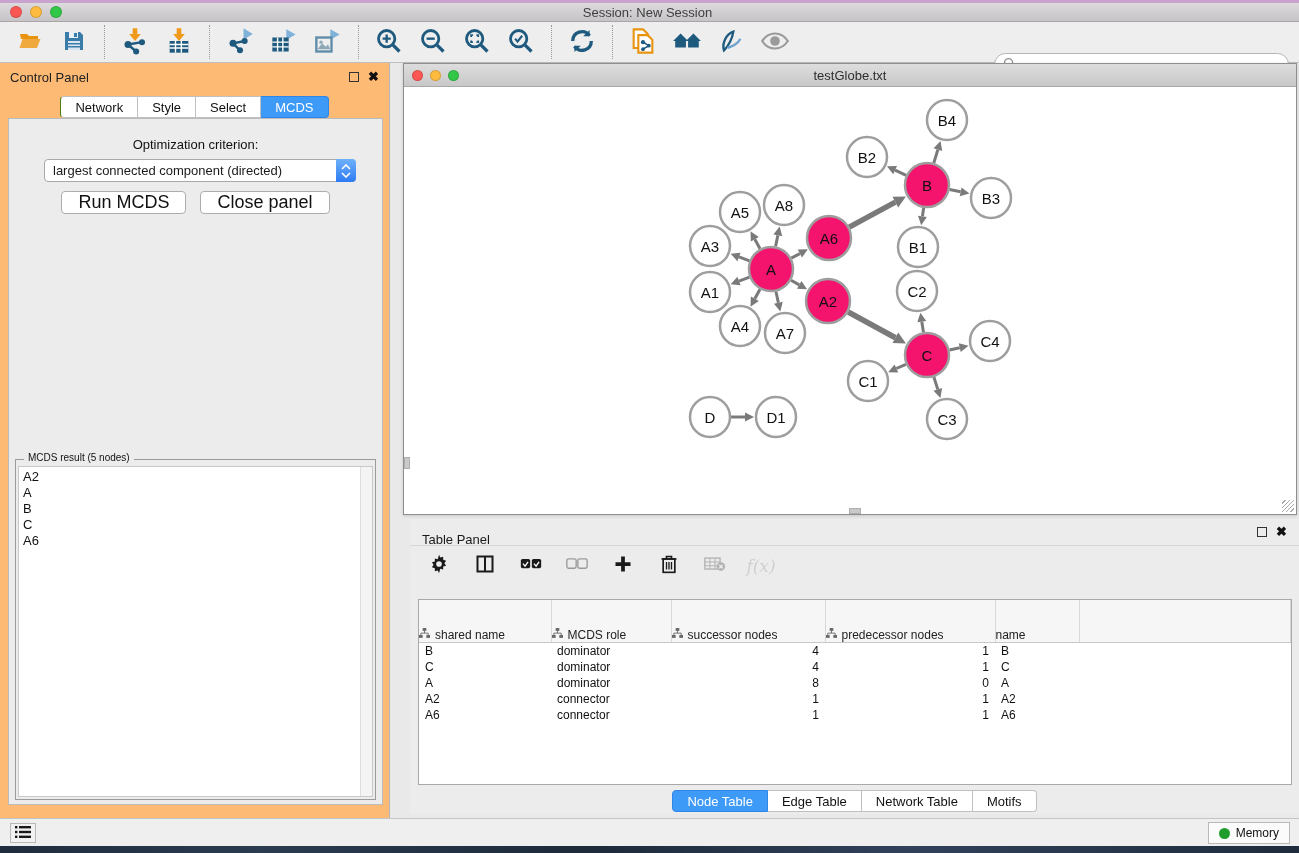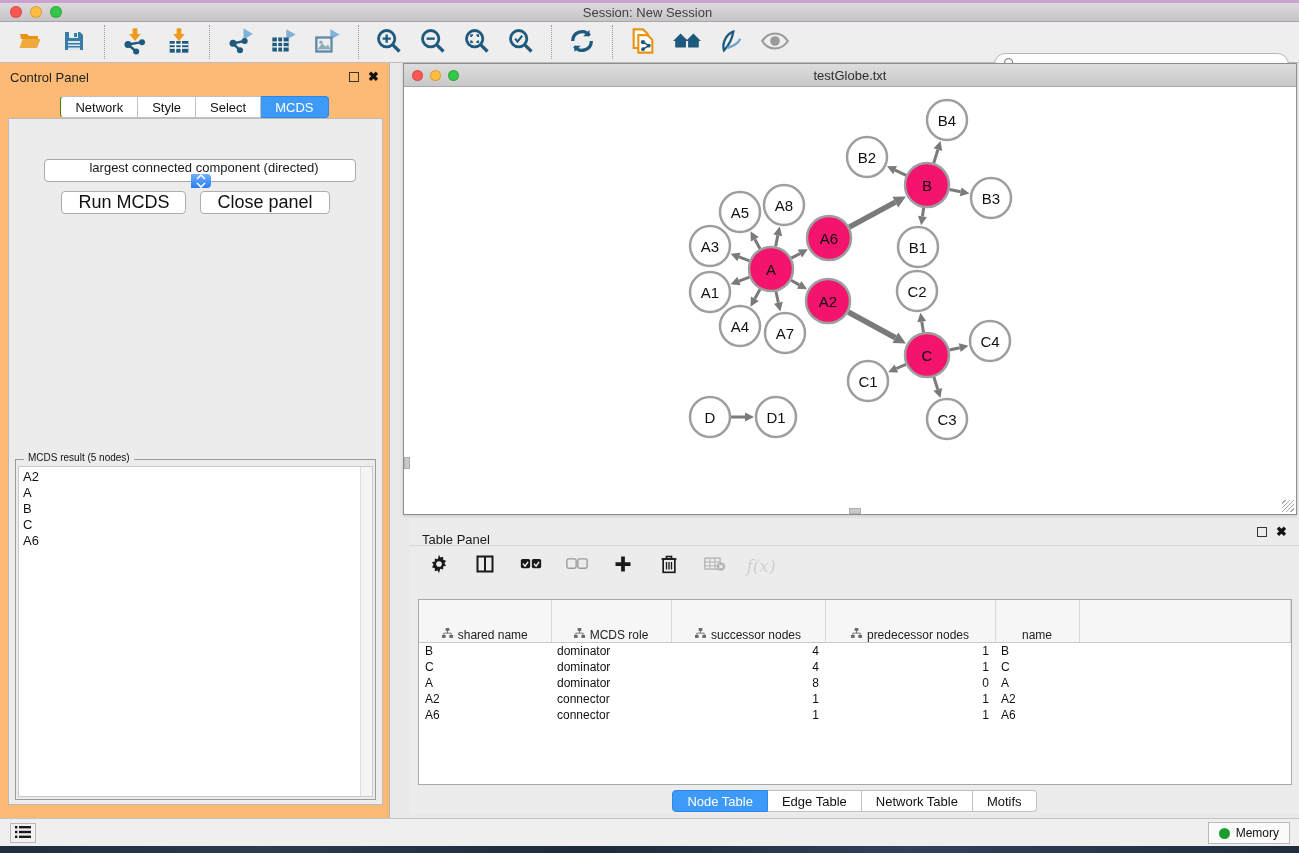--- a/index.html
+++ b/index.html
@@ -39,21 +39,21 @@
   .tabseg .tab { height:22px; padding:0 14px; background:#fff; border:1px solid #C0C0C0; border-left:none;
     display:flex; align-items:center; font-size:13px; color:#111; }
   .tabseg .tab:first-child { border-left:1px solid #4d7c0f; border-radius:4px 0 0 4px; }
   .tabseg .tab:last-child { border-radius:0 4px 4px 0; }
   .tabseg .tab.sel { background:#3E9AF7; border-color:#2F86E8; color:#fff; }
 
   .cp-content { position:absolute; left:8px; top:55px; width:375px; height:687px; background:#ECECEC;
     border:1px solid #BBB; }
   .opt-label { text-align:center; margin-top:18px; font-size:13px; color:#111; }
   .dropdown { position:absolute; left:35px; top:40px; width:312px; height:23px; background:#fff;
-    border:1px solid #A9A9A9; border-radius:4px; display:flex; align-items:center;flex-direction:column; }
+    border:1px solid #A9A9A9; border-radius:4px; display:flex; align-items:center; }
   .dropdown .dd-text { flex:1; padding-left:8px; font-size:13px; white-space:nowrap; }
   .dropdown .dd-step { width:20px; height:23px; margin:-1px -1px -1px 0; border-radius:0 4px 4px 0;
     background:linear-gradient(#6FB1FA,#2D7BF4); display:flex; flex-direction:column; align-items:center; justify-content:center; gap:2px; }
   .btn-row { position:absolute; left:0; top:72px; width:100%; display:flex; justify-content:center; gap:14px; }
   .btn { height:23px; padding:0 16px; background:#fff; border:1px solid #ADADAD; border-radius:4px;
     font-size:18px; display:flex; align-items:center; color:#111; }
 
   .mcds-fieldset { position:absolute; left:6px; top:340px; width:361px; height:341px;
     border:1px solid #9B9B9B; background:#ECECEC; }
   .mcds-legend { position:absolute; left:8px; top:-8px; background:#ECECEC; padding:0 4px; font-size:10px; color:#111; }
@@ -85,21 +85,21 @@
     border-top:1px solid #D6D6D6; }
   .tp-tool { width:26px; height:26px; display:flex; align-items:center; justify-content:center; }
   .tp-tool.disabled { opacity:.35; }
   .fx-label { font-family:"DejaVu Serif", serif; font-style:italic; font-size:17px; color:#9a9a9a; }
 
   .data-table { position:absolute; left:8px; top:80px; width:874px; height:186px; background:#fff;
     border:1px solid #A9A9A9; overflow:hidden; }
   table.grid { border-collapse:collapse; table-layout:fixed; width:100%; }
   table.grid th { height:21px; background:#F6F6F6; border-bottom:1px solid #C9C9C9; border-right:1px solid #D8D8D8;
     font-weight:normal; font-size:12px; color:#222; text-align:center; vertical-align:middle; }
-  table.grid th .thwrap { display:flex; align-items:center; justify-content:center; gap:5px;margin-top:28px; }
+  table.grid th .thwrap { display:flex; align-items:center; gap:5px;margin-top:28px; }
   table.grid td { height:16px; font-size:12px; padding:0 6px; color:#111; white-space:nowrap; }
   td.num { text-align:right; padding-right:14px; }
 
   .tp-tabs { position:absolute; left:0; bottom:2px; width:100%; display:flex; justify-content:center; }
 
   
   .statusbar { position:absolute; left:0; top:818px; width:1299px; height:28px; background:#EFEFEF;
     border-top:1px solid #C4C4C4; }
   .list-btn { position:absolute; left:10px; top:4px; width:26px; height:20px; background:#F2F2F2;
     border:1px solid #B9B9B9; display:flex; align-items:center; justify-content:center; }
@@ -281,20 +281,21 @@
   </div>
   <div class="cp-tabs">
     <div class="tabseg">
       <div class="tab">Network</div>
       <div class="tab">Style</div>
       <div class="tab">Select</div>
       <div class="tab sel">MCDS</div>
     </div>
   </div>
   <div class="cp-content">
+    <div class="opt-label">Optimization criterion:</div>
     <div class="dropdown">
       <div class="dd-text">largest connected component (directed)</div>
       <div class="dd-step">
         <svg width="10" height="6" viewBox="0 0 10 6">
             <path d="M1 5l4-4 4 4" fill="none" stroke="#fff" stroke-width="1.6"></path>
           </svg>
         <svg width="10" height="6" viewBox="0 0 10 6">
             <path d="M1 1l4 4 4-4" fill="none" stroke="#fff" stroke-width="1.6"></path>
           </svg>
       </div>

